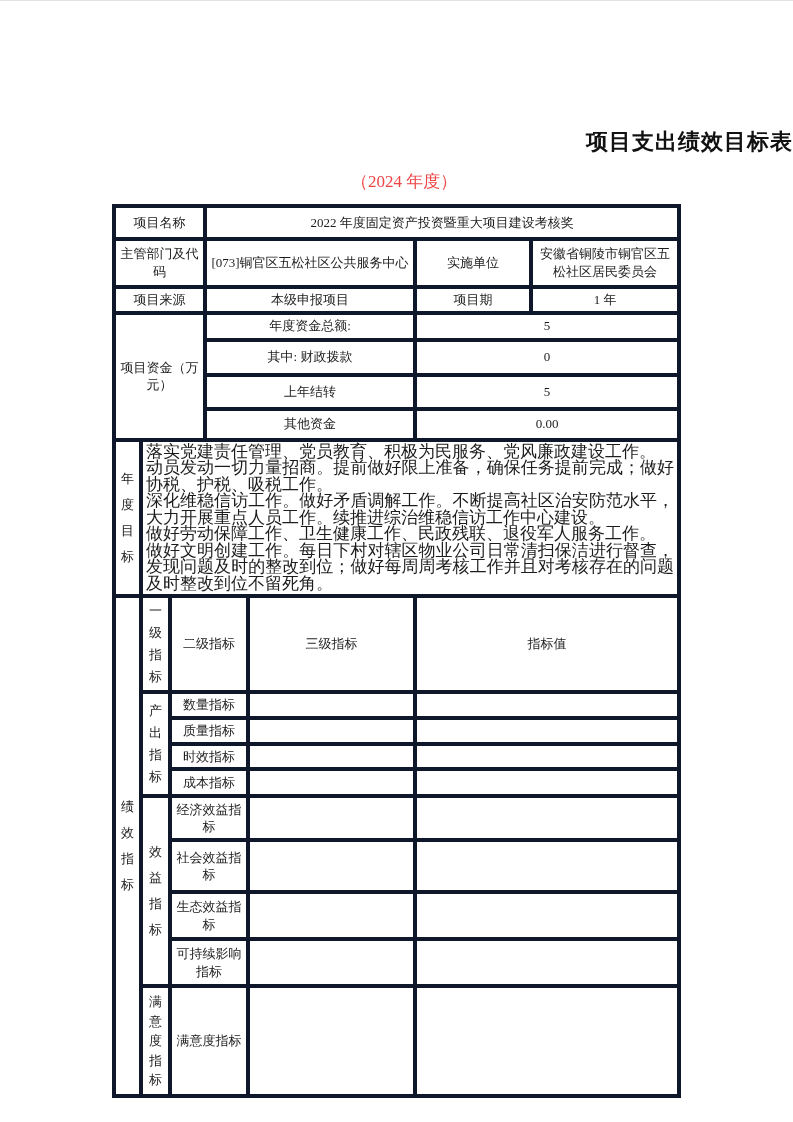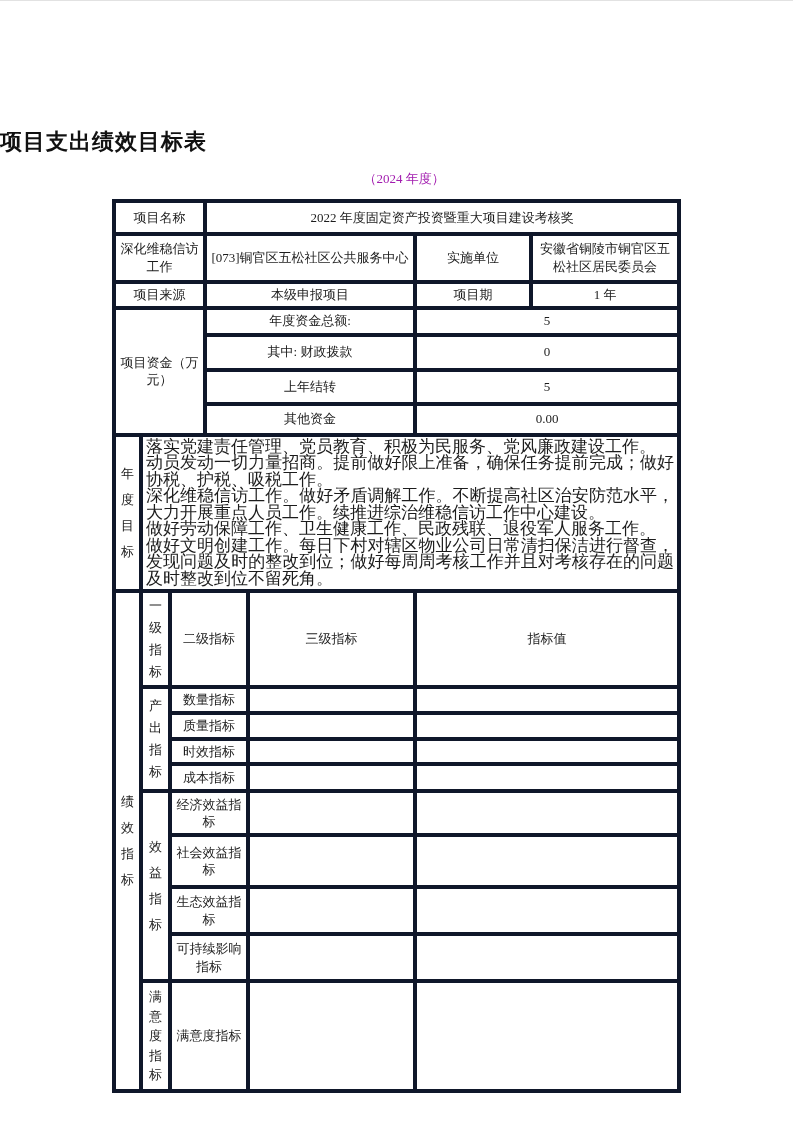--- a/index.html
+++ b/index.html
@@ -10,32 +10,32 @@
     height: 1122px;
     margin: 0 auto;
     background: #ffffff;
     border-top: 1px solid #e2e2e2;
     font-family: "Liberation Serif", "DejaVu Serif", serif;
     color: #1c1c1c;
     overflow: hidden;
   }
   .doc-title {
     margin-top: 126px;
-    text-align: left;
+    text-align: right;
     font-family: "Liberation Sans", "DejaVu Sans", sans-serif;
     font-weight: bold;
     font-size: 22px;
     letter-spacing: 1px;
     color: #111;
   }
   .doc-subtitle {
     margin-top: 13px;
     text-align: center;
-    font-size: 13px;
-    color: #a21caf;
+    font-size: 17px;
+    color: #ef4444;
     margin-left: 15px;
   }
   table.form {
     width: 565px;
     margin: 11px auto 0 auto;
     border-collapse: collapse;
     table-layout: fixed;
   }
   table.form td {
     border: 4px solid #0f172a;
@@ -111,21 +111,21 @@
         <col class="c7">
     </colgroup>
 
     <tbody>
         <tr class="h33">
       <td colspan="3" class="rowlabel">项目名称</td>
       <td colspan="4">2022 年度固定资产投资暨重大项目建设考核奖</td>
     </tr>
 
     <tr class="h48">
-      <td colspan="3" class="rowlabel">深化维稳信访工作</td>
+      <td colspan="3" class="rowlabel">主管部门及代码</td>
       <td colspan="2">[073]铜官区五松社区公共服务中心</td>
       <td>实施单位</td>
       <td class="unitcell">安徽省铜陵市铜官区五松社区居民委员会</td>
     </tr>
 
     <tr class="h29">
       <td colspan="3" class="rowlabel">项目来源</td>
       <td colspan="2">本级申报项目</td>
       <td>项目期</td>
       <td>1 年</td>

